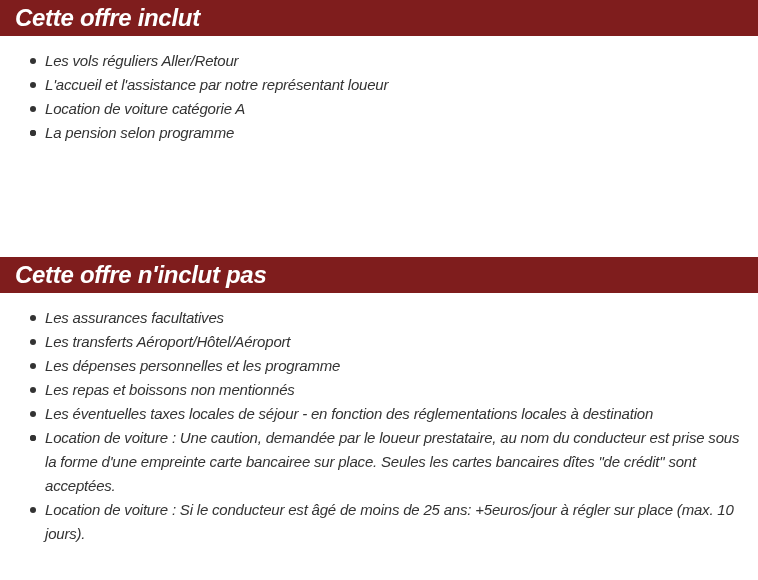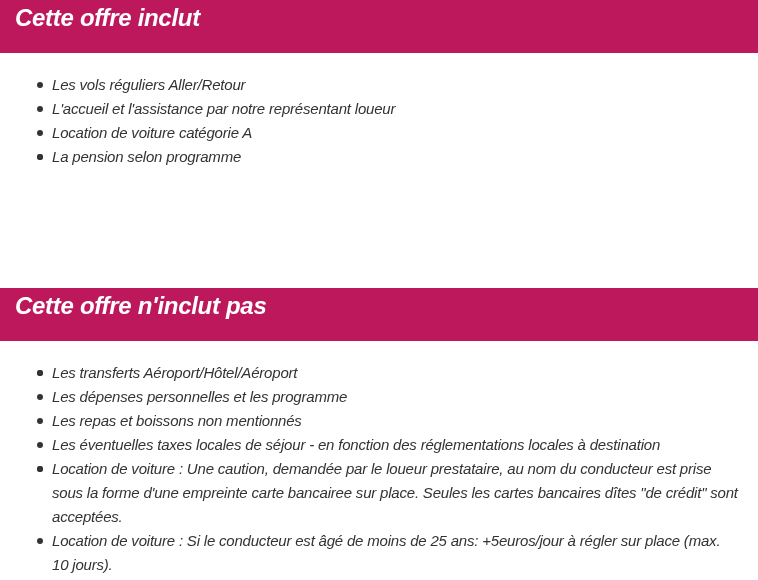--- a/index.html
+++ b/index.html
@@ -7,39 +7,39 @@
       padding: 0;
       background: #ffffff;
     }
     body {
       width: 758px;
       height: 580px;
       overflow: hidden;
       font-family: "Liberation Sans", "DejaVu Sans", sans-serif;
     }
     .section-header {
-      background: #be185d;
-      height: 53px;
+      background: #7f1d1d;
+      height: 36px;
       position: relative;
     }
     .section-title {
       position: absolute;
       left: 15px;
       top: 0;
       line-height: 36px;
       margin: 0;
       color: #ffffff;
       font-style: italic;
       font-weight: bold;
       font-size: 24px;
       letter-spacing: -0.3px;
     }
     ul.offer-list {
       list-style: none;
-      margin: 12px;
+      margin: 5px;
       padding: 8px 0 0 0;
     }
     ul.offer-list li {
       position: relative;
       padding-left: 40px;
       padding-right: 8px;
       font-style: italic;
       font-size: 15px;
       line-height: 24px;
       color: #333333;
@@ -73,21 +73,21 @@
     <li><span class="bullet"></span></li>
     <li><span class="bullet"></span><span>La pension selon programme</span></li>
   </ul>
 </div>
 
 <div id="section-excluded">
   <div class="section-header">
     <h2 class="section-title">Cette offre n'inclut pas</h2>
   </div>
   <ul class="offer-list">
-    <li><span class="bullet"></span></li>
+    <li><span class="bullet"></span><span>Les assurances facultatives</span></li>
     <li><span class="bullet"></span><span>Les transferts Aéroport/Hôtel/Aéroport</span></li>
     <li><span class="bullet"></span><span>Les dépenses personnelles et les programme</span></li>
     <li><span class="bullet"></span><span>Les repas et boissons non mentionnés</span></li>
     <li><span class="bullet"></span><span>Les éventuelles taxes locales de séjour - en fonction des réglementations locales à destination</span></li>
     <li><span class="bullet"></span></li>
     <li><span class="bullet"></span><span>Location de voiture : Une caution, demandée par le loueur prestataire, au nom du conducteur est prise sous la forme d'une empreinte carte bancairee sur place. Seules les cartes bancaires dîtes "de crédit" sont acceptées.</span></li>
     <li><span class="bullet"></span><span>Location de voiture : Si le conducteur est âgé de moins de 25 ans: +5euros/jour à régler sur place (max. 10 jours).</span></li>
 
   </ul>
 </div>

